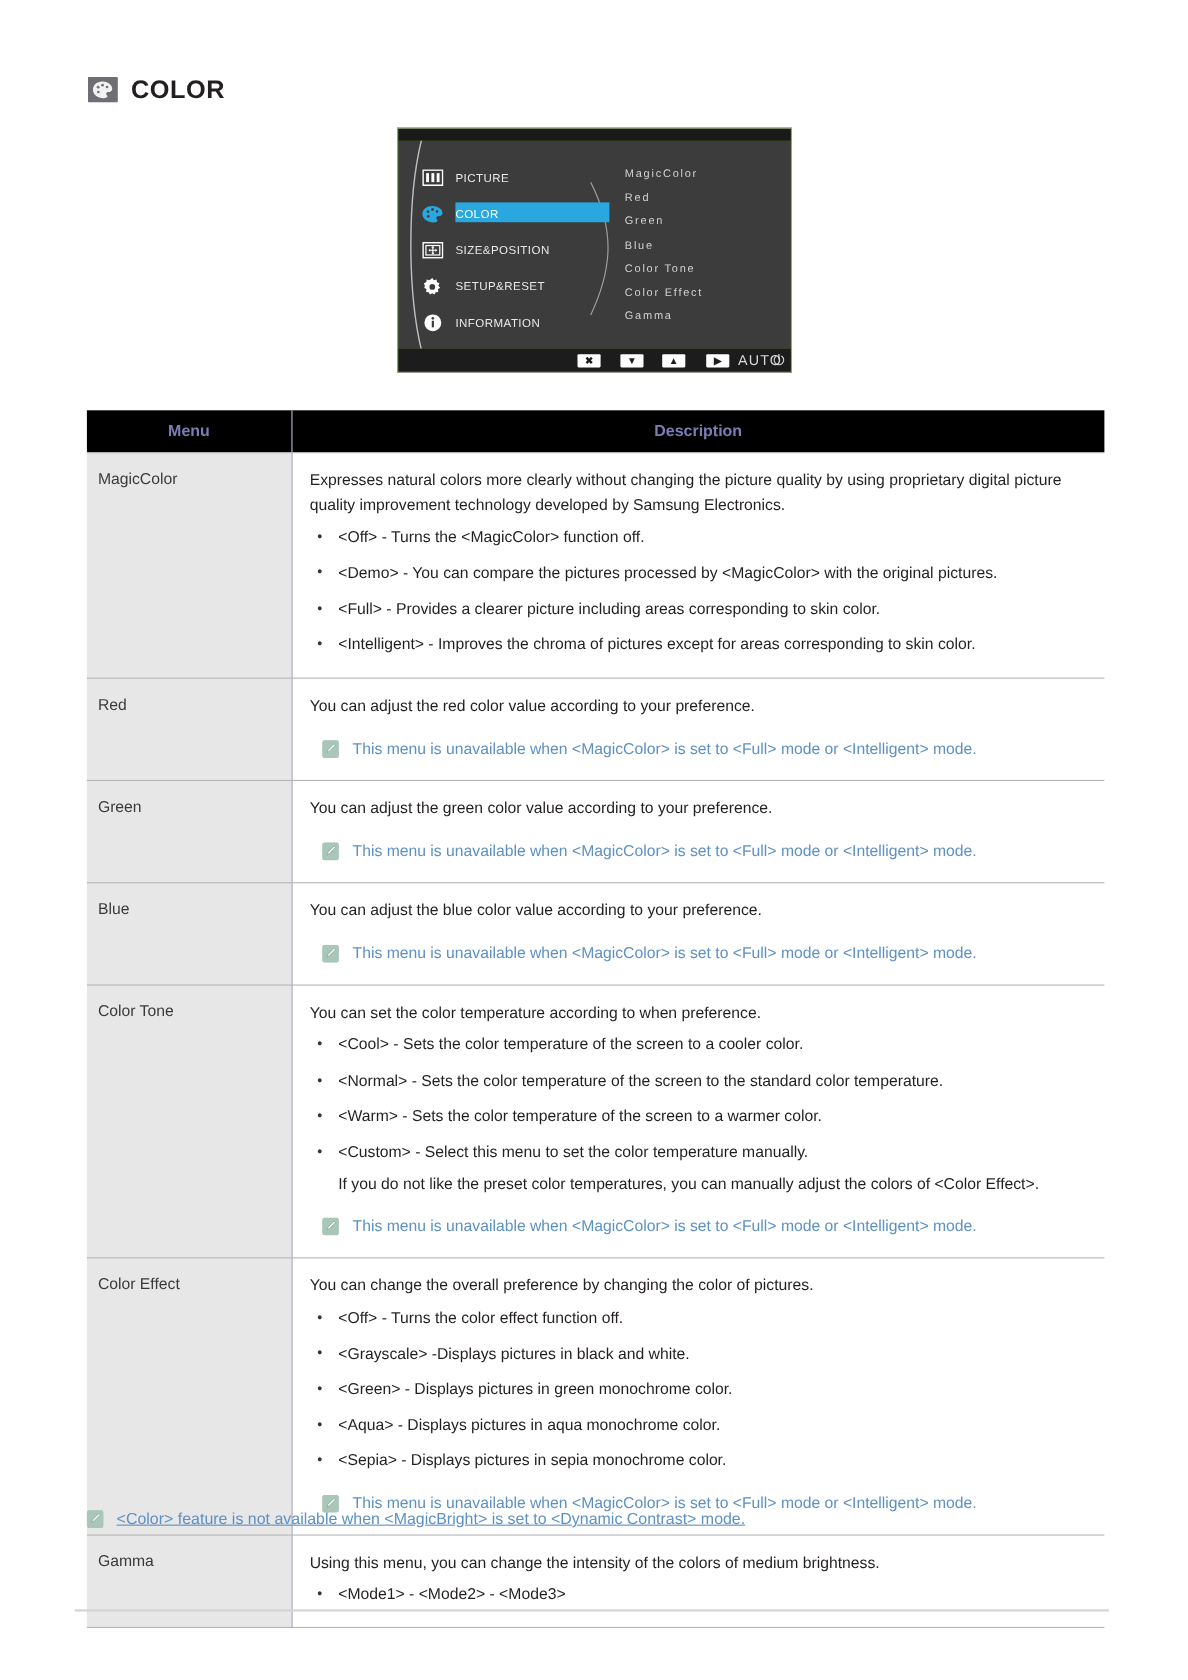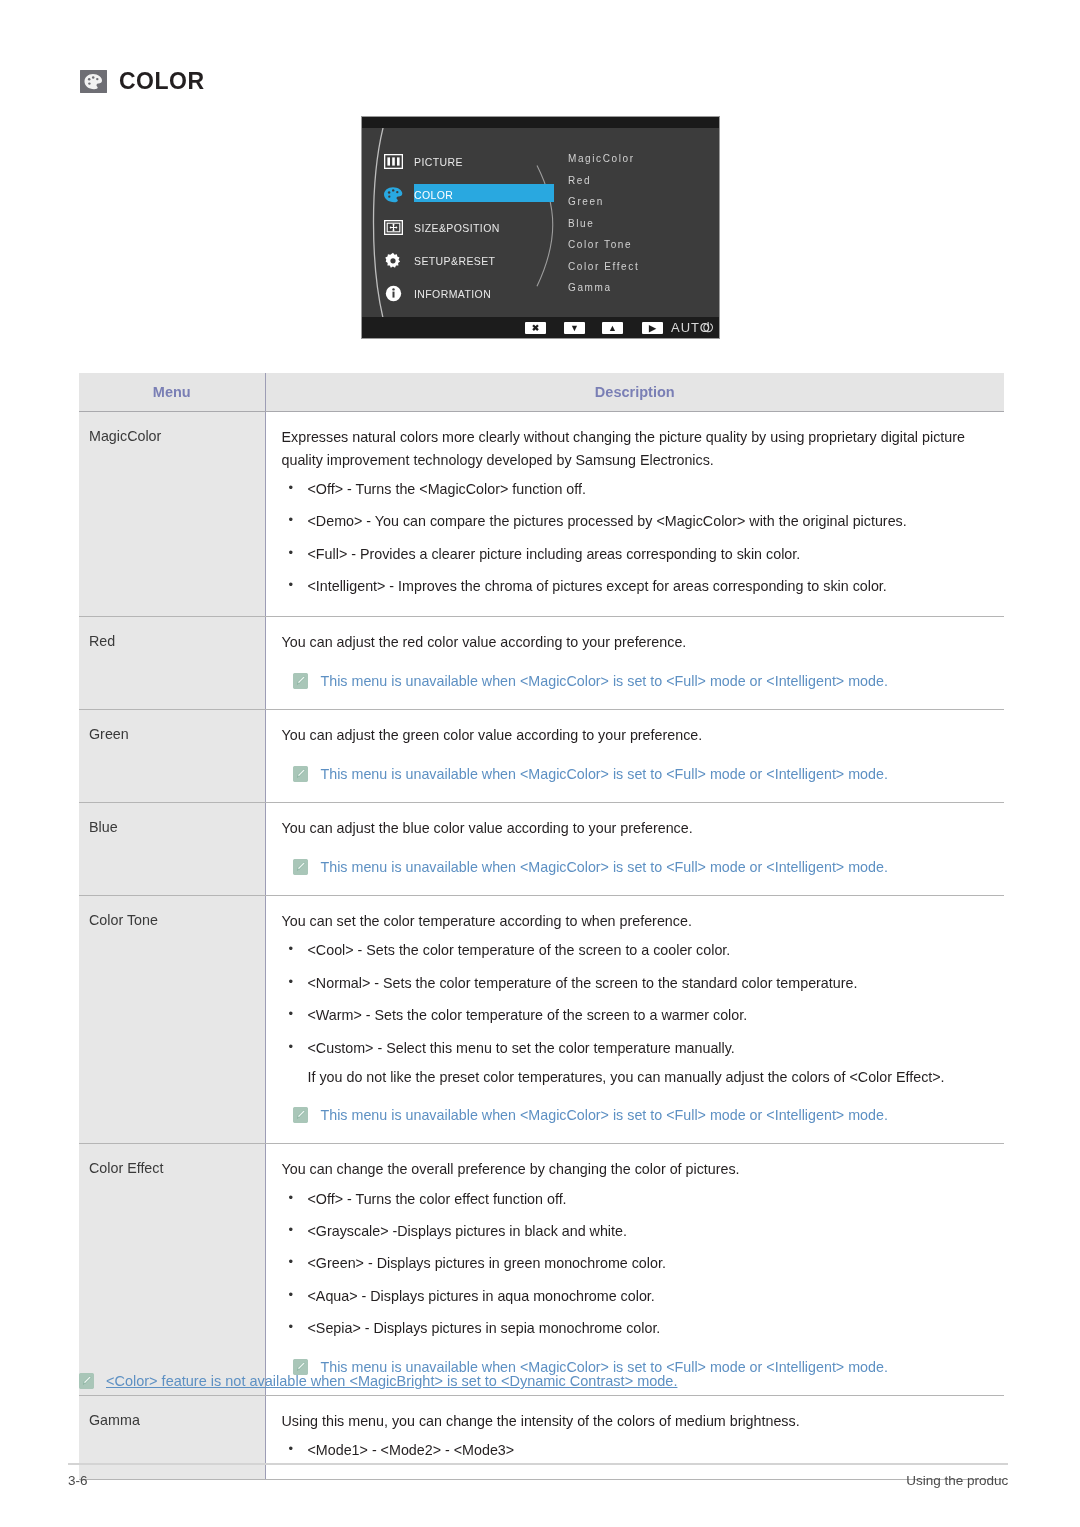--- a/index.html
+++ b/index.html
@@ -168,21 +168,21 @@
     left: 79px;
     top: 373px;
     width: 925px;
     border-collapse: collapse;
     table-layout: fixed;
   }
   .tbl col.c1 { width: 186px; }
   .tbl col.c2 { width: 739px; }
 
   .tbl thead th {
-    background: #e5e5e5;
+    background: #000000;
     color: #7a7fb5;
     font-size: 14.5px;
     font-weight: bold;
     height: 38px;
     text-align: center;
     vertical-align: middle;
     border-bottom: 1px solid #a9a9ad;
     margin-top: 28px;
   }
   .tbl thead th.th1 { border-right: 1px solid #9d9db5; }
@@ -546,18 +546,14 @@
       <svg width="15" height="16" viewBox="0 0 15 16">
         <rect x="0" y="0" width="15" height="16" rx="2" fill="#a9c6b8"></rect>
         <path d="M10.6 3.1l1.4 1.4-5.6 5.6-1.9.5.5-1.9z" fill="#eef5f1" stroke="#7fae9a" stroke-width="0.7"></path>
         <path d="M4.2 11.4l.9-.3" stroke="#7fae9a" stroke-width="0.7"></path>
       </svg>
     </span>
     <span class="note-text">&lt;Color&gt; feature is not available when &lt;MagicBright&gt; is set to &lt;Dynamic Contrast&gt; mode.</span>
   </div>
 
   <div class="footer-rule"></div>
-  <div class="footer">
-    <span>3-6</span>
-    <span>Using the product</span>
-  </div>
 
 </div>
 
 </body></html>

